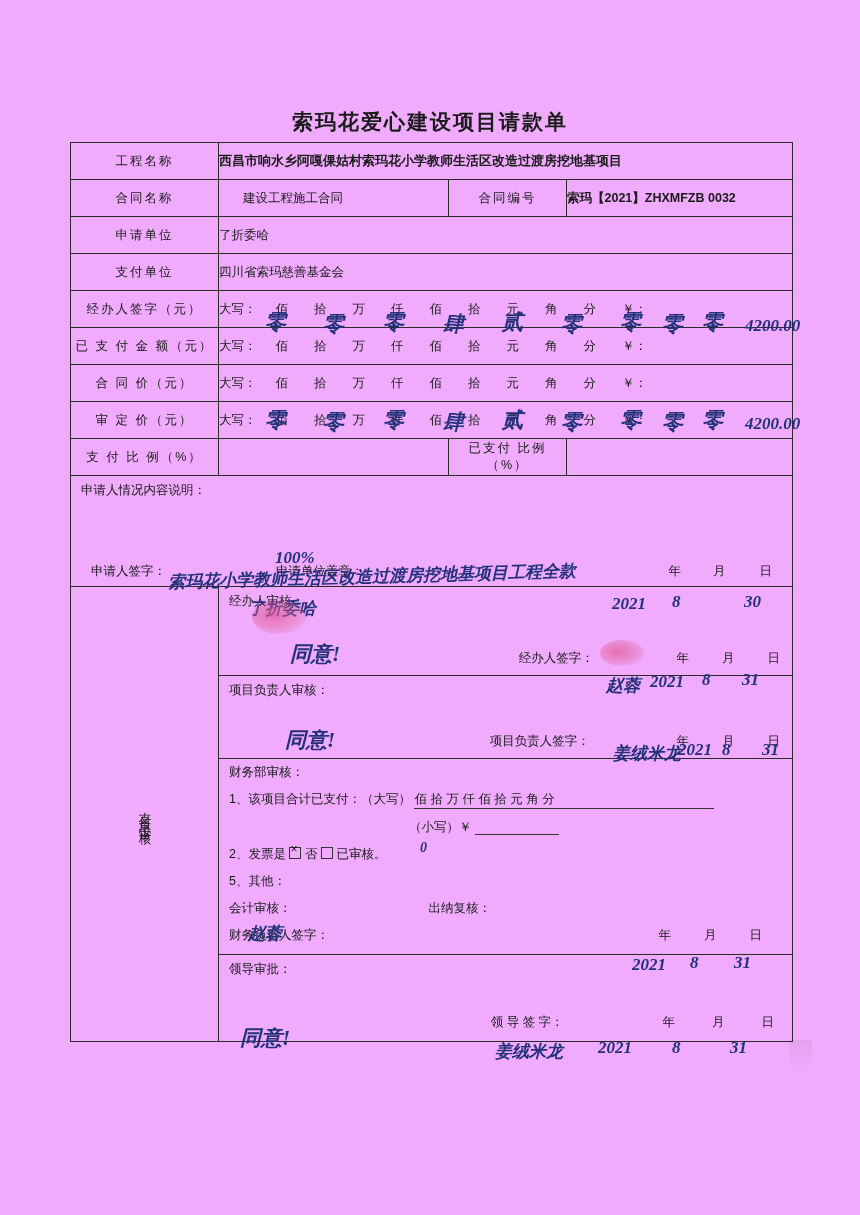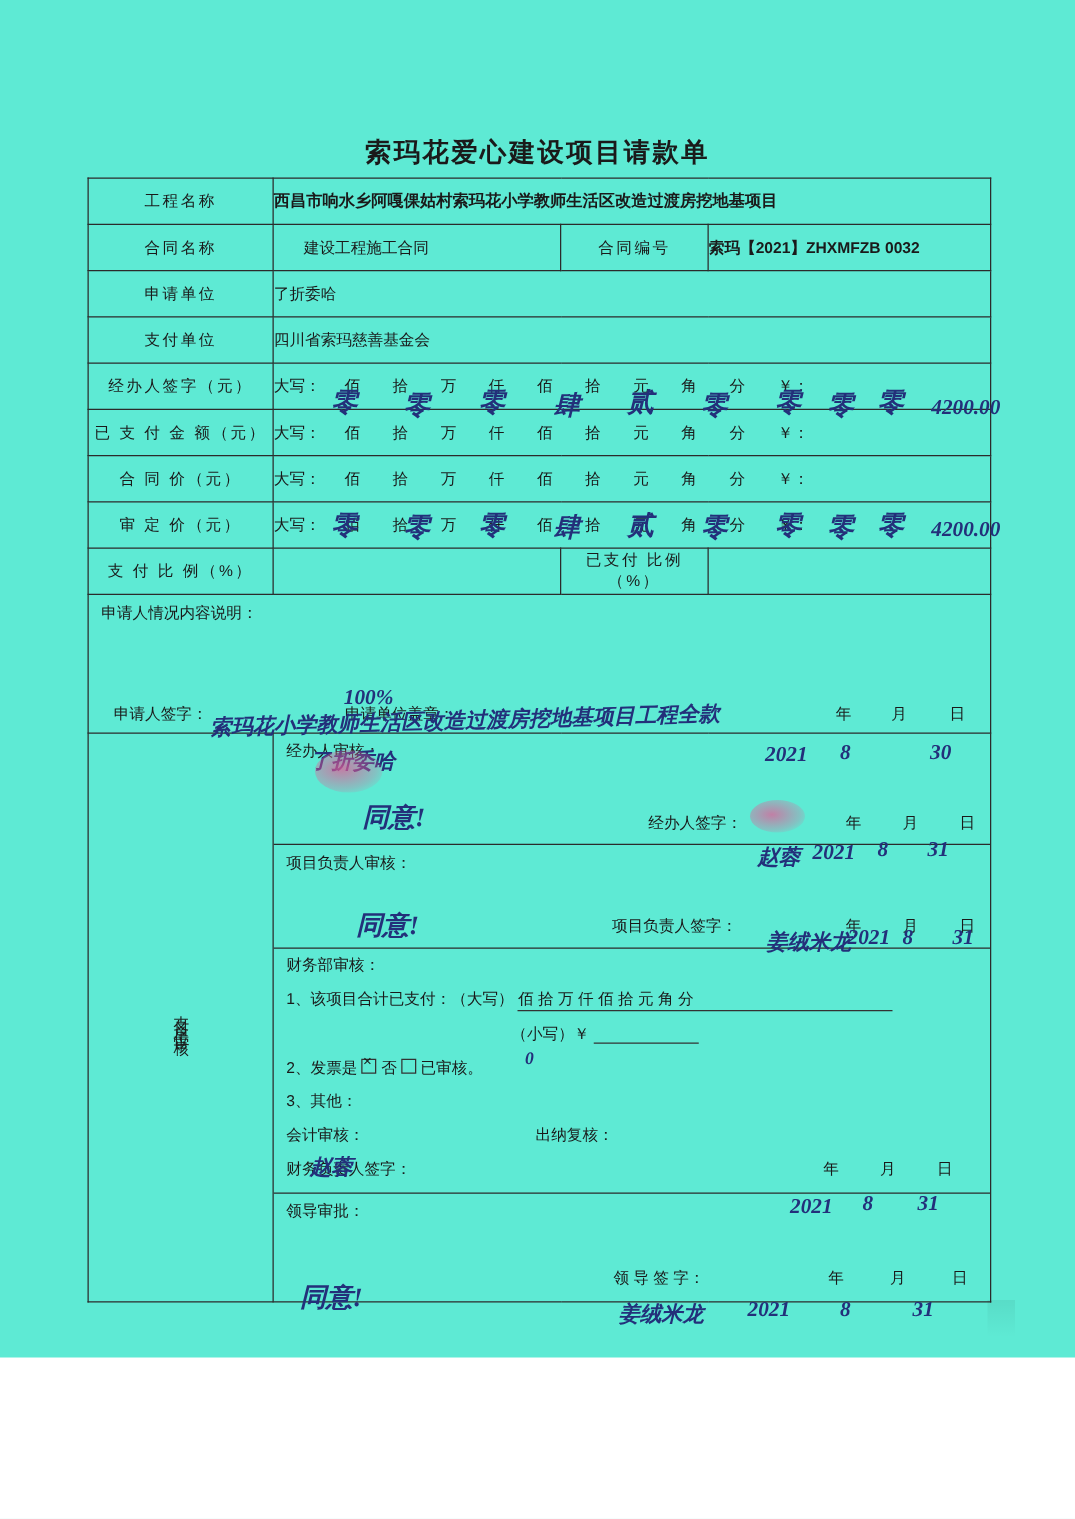--- a/index.html
+++ b/index.html
@@ -12,22 +12,22 @@
     height: 1215px;
     font-family: "Liberation Sans", sans-serif;
     color: #1a1a1a;
     position: relative;
     overflow: hidden;
   }
   .page {
     position: absolute;
     left: 0; top: 0;
     width: 860px;
-    height: 1086px;
-    background: #5eead4;
+    height: 1215px;
+    background: #f0abfc;
   }
   .doc-title {
     position: absolute;
     top: 108px;
     left: 0;
     width: 860px;
     text-align: center;
     font-size: 21px;
     font-weight: bold;
     letter-spacing: 2px;
@@ -345,21 +345,21 @@
             <span>（小写）￥</span>
             <span class="uline" style="min-width:84px;">&nbsp;</span>
           </div>
           <div class="fin-row">
             <span>2、发票是</span>
             <span class="checkbox checked"></span>
             <span>否</span>
             <span class="checkbox"></span>
             <span>已审核。</span>
           </div>
-          <div class="fin-row">3、其他：</div>
+          <div class="fin-row">5、其他：</div>
           <div class="fin-row" style="position:relative;">
             <span>会计审核：</span>
             <span style="display:inline-block;width:130px;"></span>
             <span>出纳复核：</span>
           </div>
           <div class="fin-row" style="position:relative;padding-bottom:10px;">
             <span>财务负责人签字：</span>
             <span style="position:absolute;right:30px;">
               <span style="display:inline-block;width:54px;"></span>
               <span>年</span>

